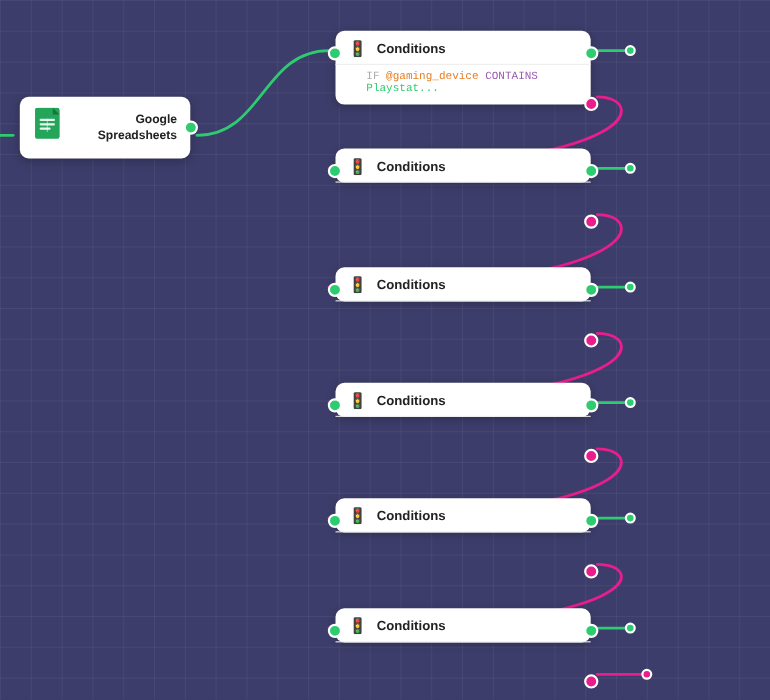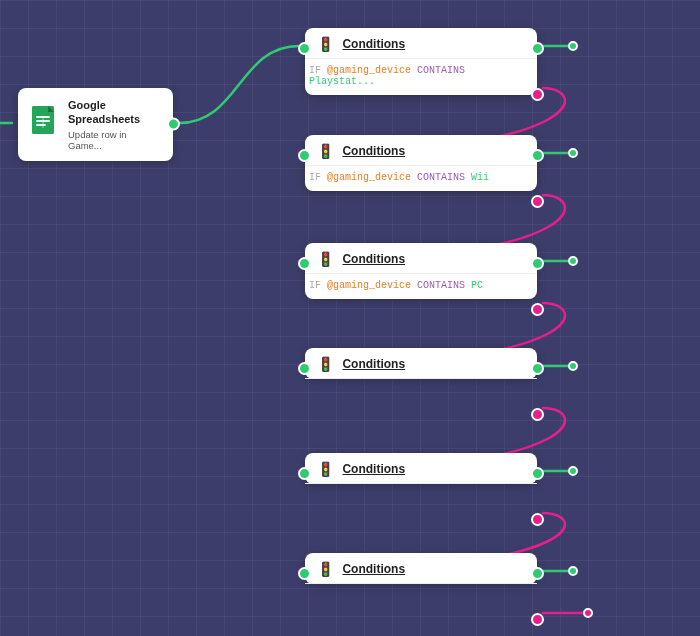--- a/index.html
+++ b/index.html
@@ -32,20 +32,21 @@
       left: 18px;
       top: 88px;
       width: 155px;
       background: #fff;
       border-radius: 8px;
       padding: 10px 12px;
       display: flex;
       align-items: center;
       gap: 8px;
       box-shadow: 0 2px 8px rgba(0,0,0,0.25);
+      text-align: right;
     }
 
     .gs-icon {
       width: 30px;
       height: 36px;
       flex-shrink: 0;
     }
 
     .gs-text {
       display: flex;
@@ -98,25 +99,24 @@
     }
 
     .traffic-icon {
       font-size: 14px;
     }
 
     .cond-title {
       font-size: 12px;
       font-weight: 700;
       color: #222;
-      text-decoration: underline;
     }
 
     .cond-body {
-      padding: 6px 12px 8px 4px;
+      padding: 6px 12px 8px 28px;
       font-size: 10px;
       color: #aaa;
       font-family: 'Courier New', monospace;
     }
 
     .cond-body .keyword {
       color: #aaa;
     }
 
     .cond-body .var {
@@ -198,21 +198,20 @@
     <rect x="2" y="0" width="22" height="28" rx="2" fill="#1e9e57"></rect>
     <rect x="2" y="0" width="22" height="28" rx="2" fill="#23a55a"></rect>
     <polygon points="18,0 24,6 18,6" fill="#16743f"></polygon>
     <rect x="6" y="10" width="14" height="2" rx="1" fill="#fff" opacity="0.9"></rect>
     <rect x="6" y="14" width="14" height="2" rx="1" fill="#fff" opacity="0.9"></rect>
     <rect x="6" y="18" width="10" height="2" rx="1" fill="#fff" opacity="0.9"></rect>
     <line x1="13" y1="10" x2="13" y2="22" stroke="#fff" stroke-width="1" opacity="0.5"></line>
   </svg>
   <div class="gs-text">
     <span class="gs-title">Google Spreadsheets</span>
-    <span class="gs-subtitle">Update row in Game...</span>
   </div>
   <div class="dot dot-green gs-dot-right" style="width:13px;height:13px;"></div>
 </div>
 
 <div id="cond-nodes-container">
 <div class="cond-node" style="left: 305px; top: 28px;">
     <div class="cond-header">
       <span class="traffic-icon">🚦</span>
       <span class="cond-title">Conditions</span>
     </div>
@@ -221,35 +220,29 @@
     </div>
     <div class="dot dot-green dot-left-in" style="top:14px;"></div>
     <div class="dot dot-green dot-right-out" style="top:14px;"></div>
     <div class="dot dot-pink dot-right-out2" style="top:60px;"></div>
   </div>
     <div class="cond-node" style="left: 305px; top: 135px;">
     <div class="cond-header">
       <span class="traffic-icon">🚦</span>
       <span class="cond-title">Conditions</span>
     </div>
-    <div class="cond-body">
-      <span class="keyword">IF </span><span class="var">@gaming_device</span><span class="keyword"> </span><span class="op">CONTAINS</span><span class="keyword"> </span><span class="val">Wii</span>
-    </div>
     <div class="dot dot-green dot-left-in" style="top:14px;"></div>
     <div class="dot dot-green dot-right-out" style="top:14px;"></div>
     <div class="dot dot-pink dot-right-out2" style="top:60px;"></div>
   </div>
     <div class="cond-node" style="left: 305px; top: 243px;">
     <div class="cond-header">
       <span class="traffic-icon">🚦</span>
       <span class="cond-title">Conditions</span>
     </div>
-    <div class="cond-body">
-      <span class="keyword">IF </span><span class="var">@gaming_device</span><span class="keyword"> </span><span class="op">CONTAINS</span><span class="keyword"> </span><span class="val">PC</span>
-    </div>
     <div class="dot dot-green dot-left-in" style="top:14px;"></div>
     <div class="dot dot-green dot-right-out" style="top:14px;"></div>
     <div class="dot dot-pink dot-right-out2" style="top:60px;"></div>
   </div>
     <div class="cond-node" style="left: 305px; top: 348px;">
     <div class="cond-header">
       <span class="traffic-icon">🚦</span>
       <span class="cond-title">Conditions</span>
     </div>
     <div class="dot dot-green dot-left-in" style="top:14px;"></div>

